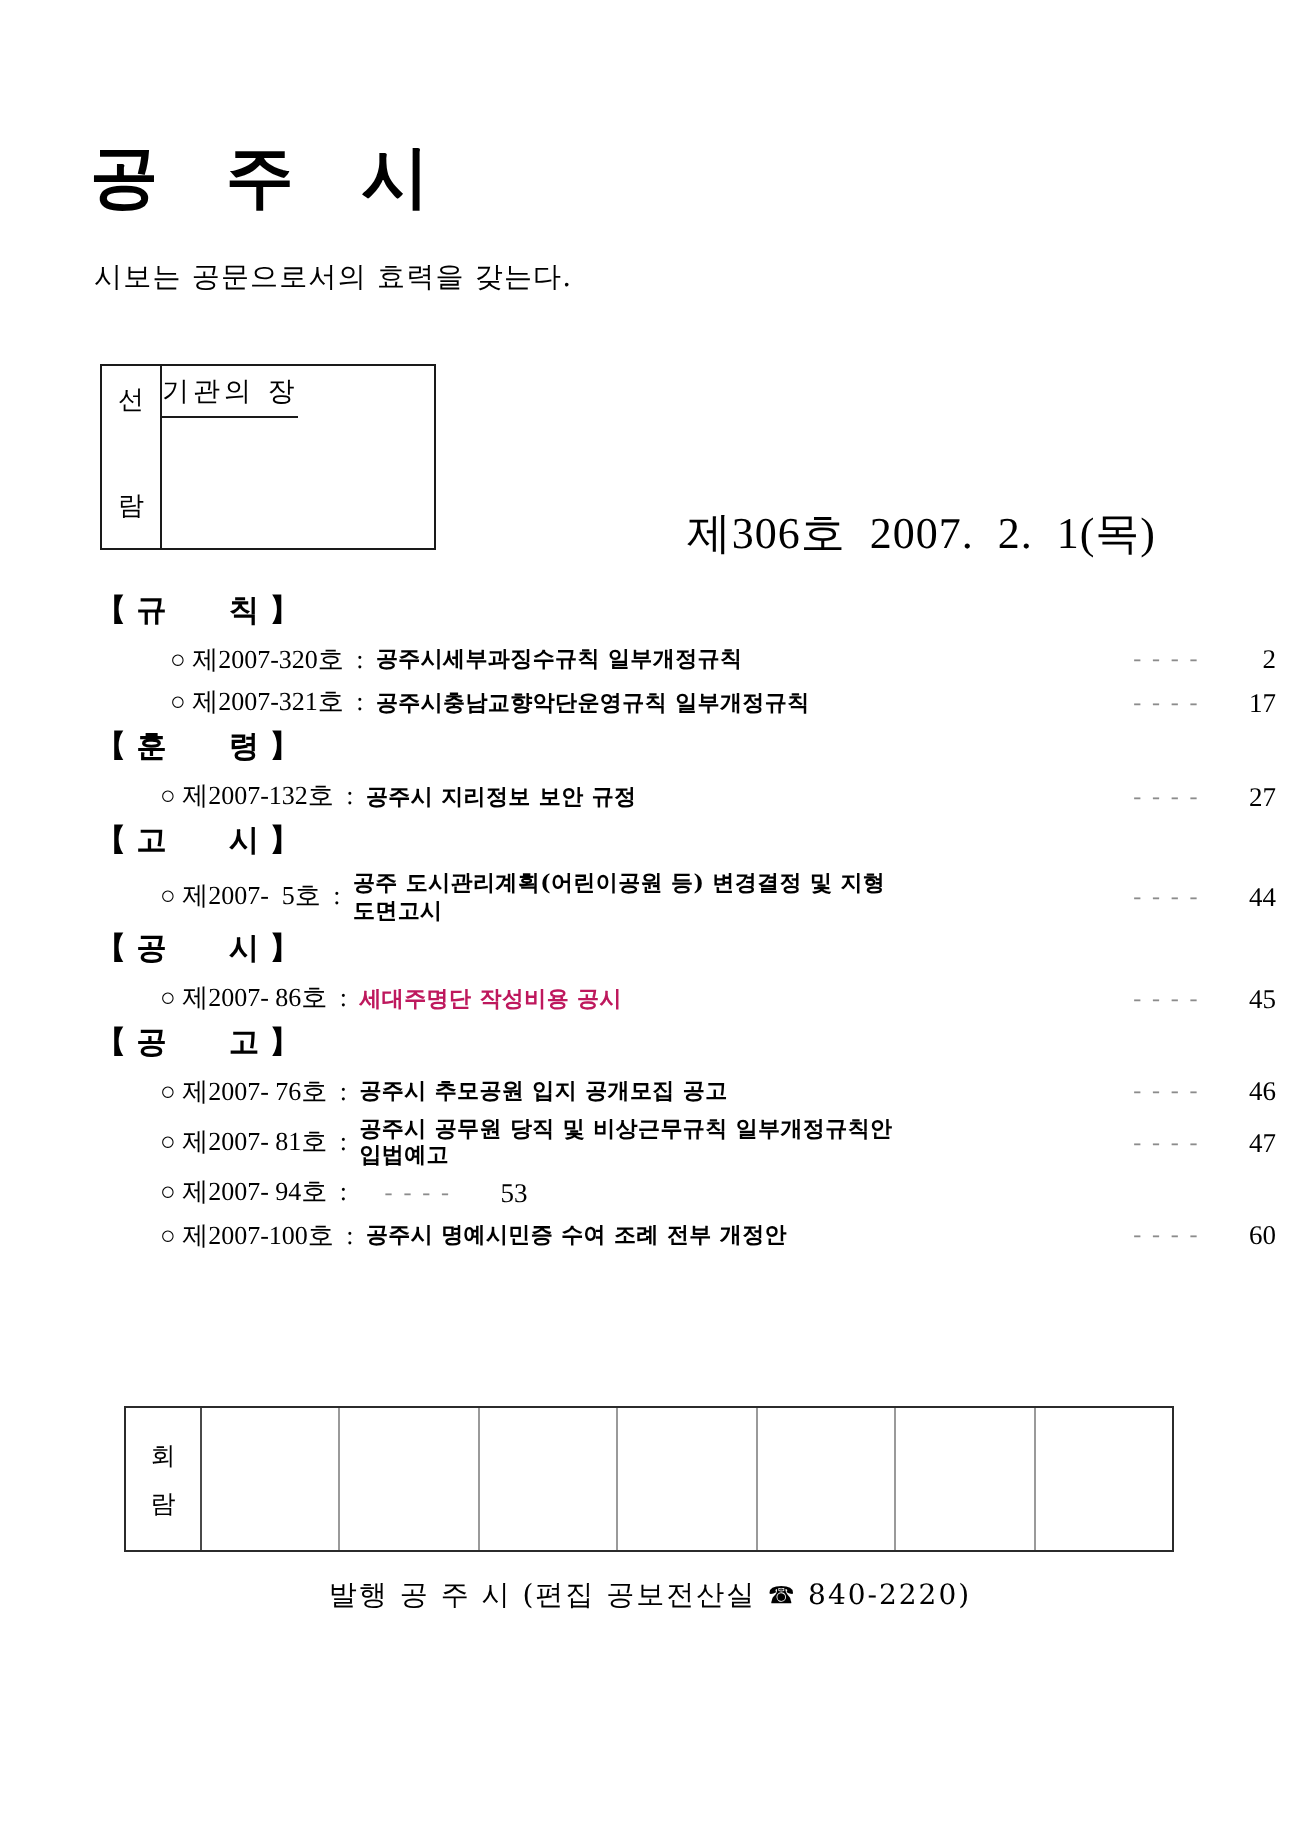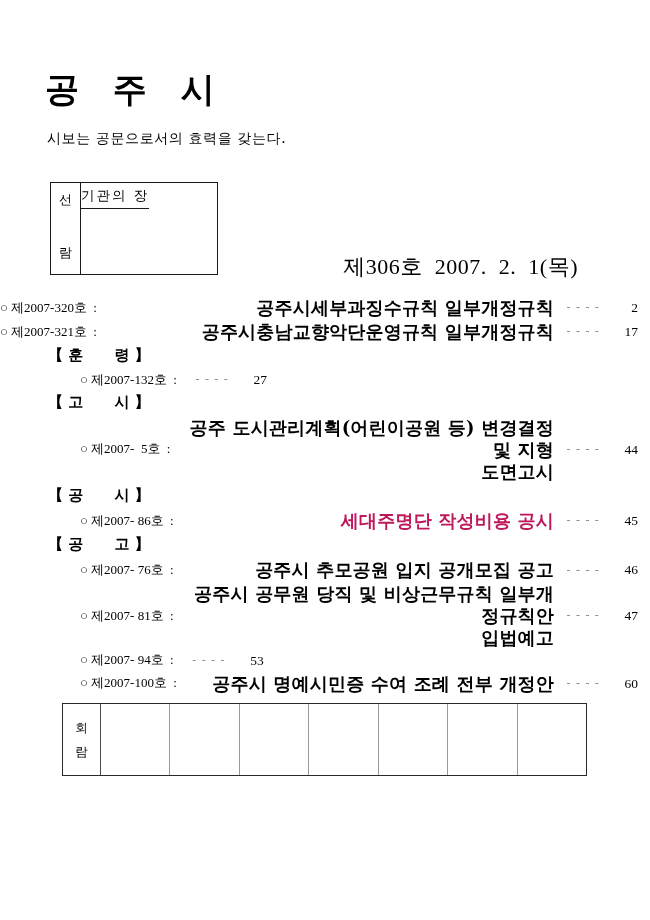--- a/index.html
+++ b/index.html
@@ -115,44 +115,43 @@
 
   .entries { margin-top: 2px; }
 
   .entry {
     display: flex;
     align-items: center;
     font-size: 12.5px;
     line-height: 1.45;
     padding: 1px 0;
   }
-  .entry.indent-deep { }
+  .entry.indent-deep { padding-left: 85px; }
   .entry.indent-shallow { padding-left: 80px; }
 
   .entry-no {
     white-space: pre;
     font-size: 13px;
     font-family: "Liberation Serif", "DejaVu Serif", serif;
     letter-spacing: 0;
     flex: 0 0 auto;
   }
   .entry-colon {
     flex: 0 0 auto;
     width: 16px;
     text-align: center;
     font-size: 13px;
   }
   .entry-title {
     flex: 1 1 auto;
     font-weight: bold;
-    font-size: 18px;
+    font-size: 11px;
     font-family: "DejaVu Serif", "Liberation Serif", serif;
     letter-spacing: 0.2px;
     line-height: 1.22;
-    text-align: right;
   }
   .entry-title .l2 { display: block; }
   .entry-title.blue { color: #be185d; }
 
   .entry-dots {
     flex: 0 0 auto;
     width: 46px;
     color: #8c8c8c;
     font-size: 12px;
     letter-spacing: 1.2px;
@@ -227,20 +226,21 @@
     <div class="approval-right">
       <div class="approval-head">기관의 장</div>
       <div class="approval-body"></div>
     </div>
   </div>
 
   <div class="issue-line">제306호  2007.  2.  1(목)</div>
 
   <div class="toc">
       <div class="section">
+        <div class="section-head">【 규      칙 】</div>
         <div class="entries">
           <div class="entry indent-deep">
             <span class="entry-no">○ 제2007-320호</span>
             <span class="entry-colon">:</span>
             <span class="entry-title"><span>공주시세부과징수규칙 일부개정규칙</span></span>
             <span class="entry-dots">- - - -</span>
             <span class="entry-page">2</span>
           </div>
           <div class="entry indent-deep">
             <span class="entry-no">○ 제2007-321호</span>
@@ -250,20 +250,21 @@
             <span class="entry-page">17</span>
           </div>
         </div>
       </div>
       <div class="section">
         <div class="section-head">【 훈      령 】</div>
         <div class="entries">
           <div class="entry indent-shallow">
             <span class="entry-no">○ 제2007-132호</span>
             <span class="entry-colon">:</span>
+            <span class="entry-title"><span>공주시 지리정보 보안 규정</span></span>
             <span class="entry-dots">- - - -</span>
             <span class="entry-page">27</span>
           </div>
         </div>
       </div>
       <div class="section">
         <div class="section-head">【 고      시 】</div>
         <div class="entries">
           <div class="entry indent-shallow">
             <span class="entry-no">○ 제2007-  5호</span>
@@ -327,14 +328,15 @@
     </div>
   <div class="circ-cell"></div>
       <div class="circ-cell"></div>
       <div class="circ-cell"></div>
       <div class="circ-cell"></div>
       <div class="circ-cell"></div>
       <div class="circ-cell"></div>
       <div class="circ-cell"></div>
     </div>
 
+  <div class="footer">발행 공 주 시 (편집 공보전산실 ☎ 840-2220)</div>
 
 </div>
 
 </body></html>

